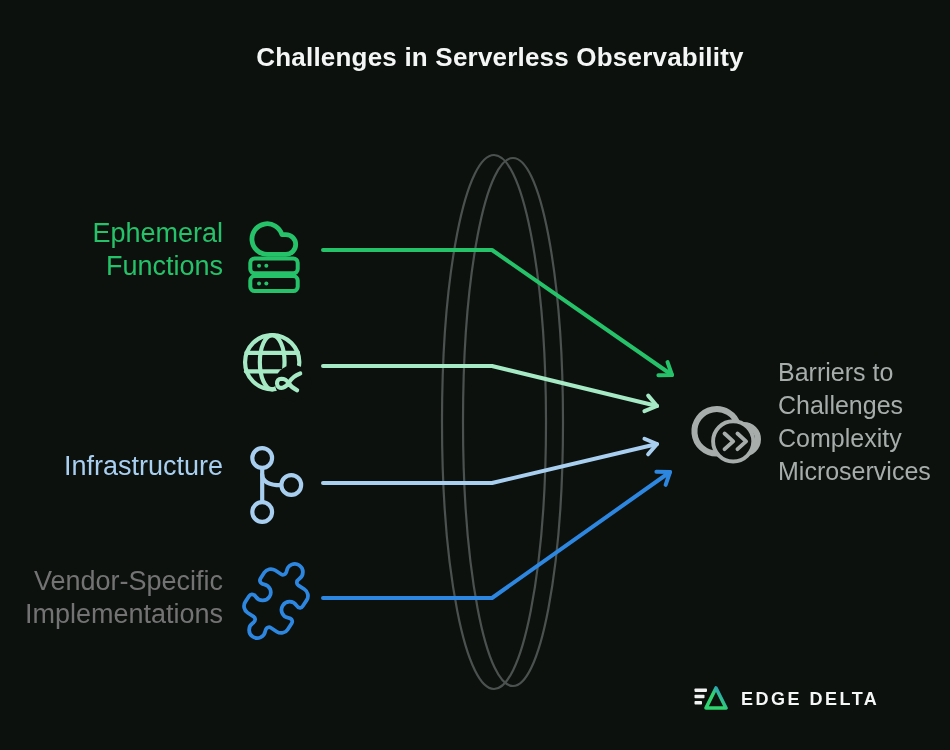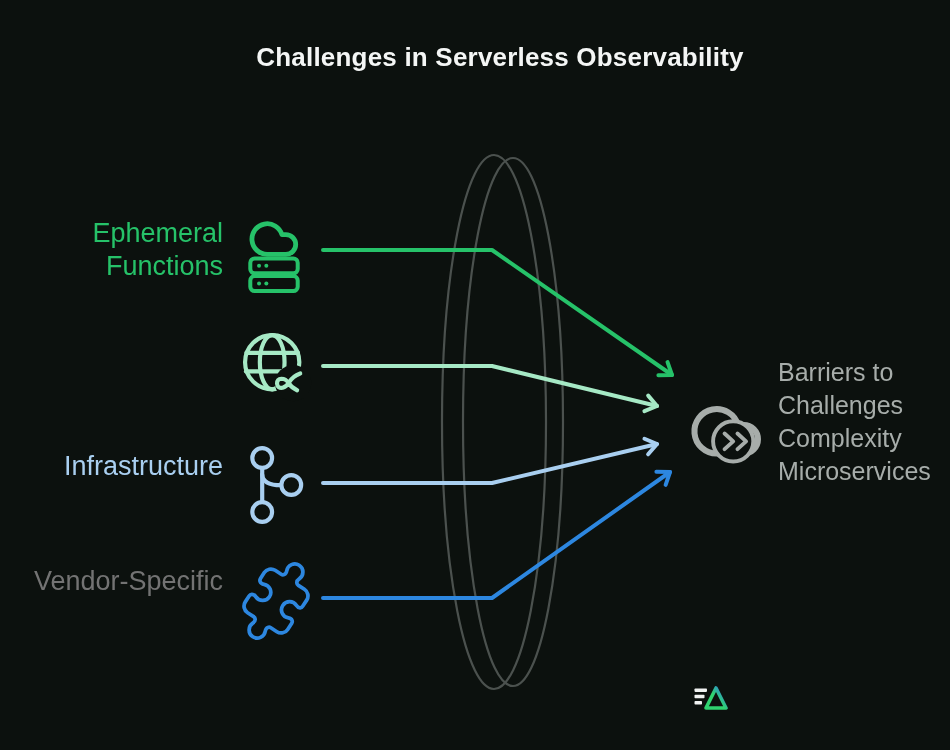--- a/index.html
+++ b/index.html
@@ -103,20 +103,21 @@
   <svg class="icon" style="left:247px;top:445px" width="57" height="80" viewBox="0 0 30 42" fill="none" stroke="#a9cff0" stroke-width="2.2" stroke-linecap="round" stroke-linejoin="round">
     <circle cx="8" cy="6.8" r="5.2"></circle>
     <circle cx="8" cy="35.2" r="5.2"></circle>
     <circle cx="23.3" cy="21" r="5.2"></circle>
     <line x1="8" y1="12.2" x2="8" y2="29.8"></line>
     <path d="M8 15.5 c0.3 4.6 4.6 5.6 9.9 5.6"></path>
   </svg>
 
   <div class="item-label c-blue" style="top:565px">
     <span>Vendor-Specific</span>
+    <span>Implementations</span>
   </div>
   <svg class="icon" style="left:237px;top:560px" width="78" height="82" viewBox="0 0 24 24" fill="none" stroke="#2d87e0" stroke-width="1.15" stroke-linecap="round" stroke-linejoin="round">
     <path transform="rotate(-12 12 12)" d="M19.439 7.85c-.049.322.059.648.289.878l1.568 1.568c.47.47.706 1.087.706 1.704s-.235 1.233-.706 1.704l-1.611 1.611a.98.98 0 0 1-.837.276c-.47-.07-.802-.48-.968-.925a2.501 2.501 0 1 0-3.214 3.214c.446.166.855.497.925.968a.979.979 0 0 1-.276.837l-1.61 1.61a2.404 2.404 0 0 1-1.705.707 2.402 2.402 0 0 1-1.704-.706l-1.568-1.568a1.026 1.026 0 0 0-.877-.29c-.493.074-.84.504-1.02.968a2.5 2.5 0 1 1-3.237-3.237c.464-.18.894-.527.967-1.02a1.026 1.026 0 0 0-.289-.877l-1.568-1.568A2.402 2.402 0 0 1 1.998 12c0-.617.236-1.234.706-1.704L4.23 8.77c.24-.24.581-.353.917-.303.515.077.877.528 1.073 1.01a2.5 2.5 0 1 0 3.259-3.259c-.482-.196-.933-.558-1.01-1.073-.05-.336.062-.676.303-.917l1.525-1.525A2.402 2.402 0 0 1 12 1.998c.617 0 1.234.236 1.704.706l1.568 1.568c.23.23.556.338.877.29.493-.074.84-.504 1.02-.968a2.5 2.5 0 1 1 3.237 3.237c-.464.18-.894.527-.967 1.02Z"></path>
   </svg>
 
   <svg class="icon" style="left:685px;top:388px" width="82" height="78" viewBox="0 0 40 38" fill="none" stroke="#a7adaa" stroke-width="1.9" stroke-linecap="round" stroke-linejoin="round">
     <path d="M17.5 19H9a7 7 0 1 1 6.71-9h1.79a4.5 4.5 0 1 1 0 9Z" transform="translate(1.5,2.5) scale(1.55)"></path>
     <circle cx="23.5" cy="26" r="9.8" fill="#0c110e"></circle>
     <path d="M19.3 22.2 l4.2 3.8 -4.2 3.8"></path>
     <path d="M25.6 22.2 l4.2 3.8 -4.2 3.8"></path>
@@ -135,15 +136,16 @@
           <stop offset="0" stop-color="#2fd36f"></stop>
           <stop offset="0.55" stop-color="#2fd36f"></stop>
           <stop offset="1" stop-color="#2e86de"></stop>
         </linearGradient>
       </defs>
       <rect x="0.5" y="4.5" width="12.5" height="3.4" rx="0.8" fill="#f0f2f1"></rect>
       <rect x="0.5" y="10.8" width="10" height="3.4" rx="0.8" fill="#f0f2f1"></rect>
       <rect x="0.5" y="17.1" width="7.5" height="3.4" rx="0.8" fill="#f0f2f1"></rect>
       <path d="M22 4 L32 24 H12 Z" fill="none" stroke="url(#tri-grad)" stroke-width="3.6" stroke-linejoin="round"></path>
     </svg>
+    <span class="brand-name">EDGE DELTA</span>
   </div>
 
 </div>
 
 </body></html>

